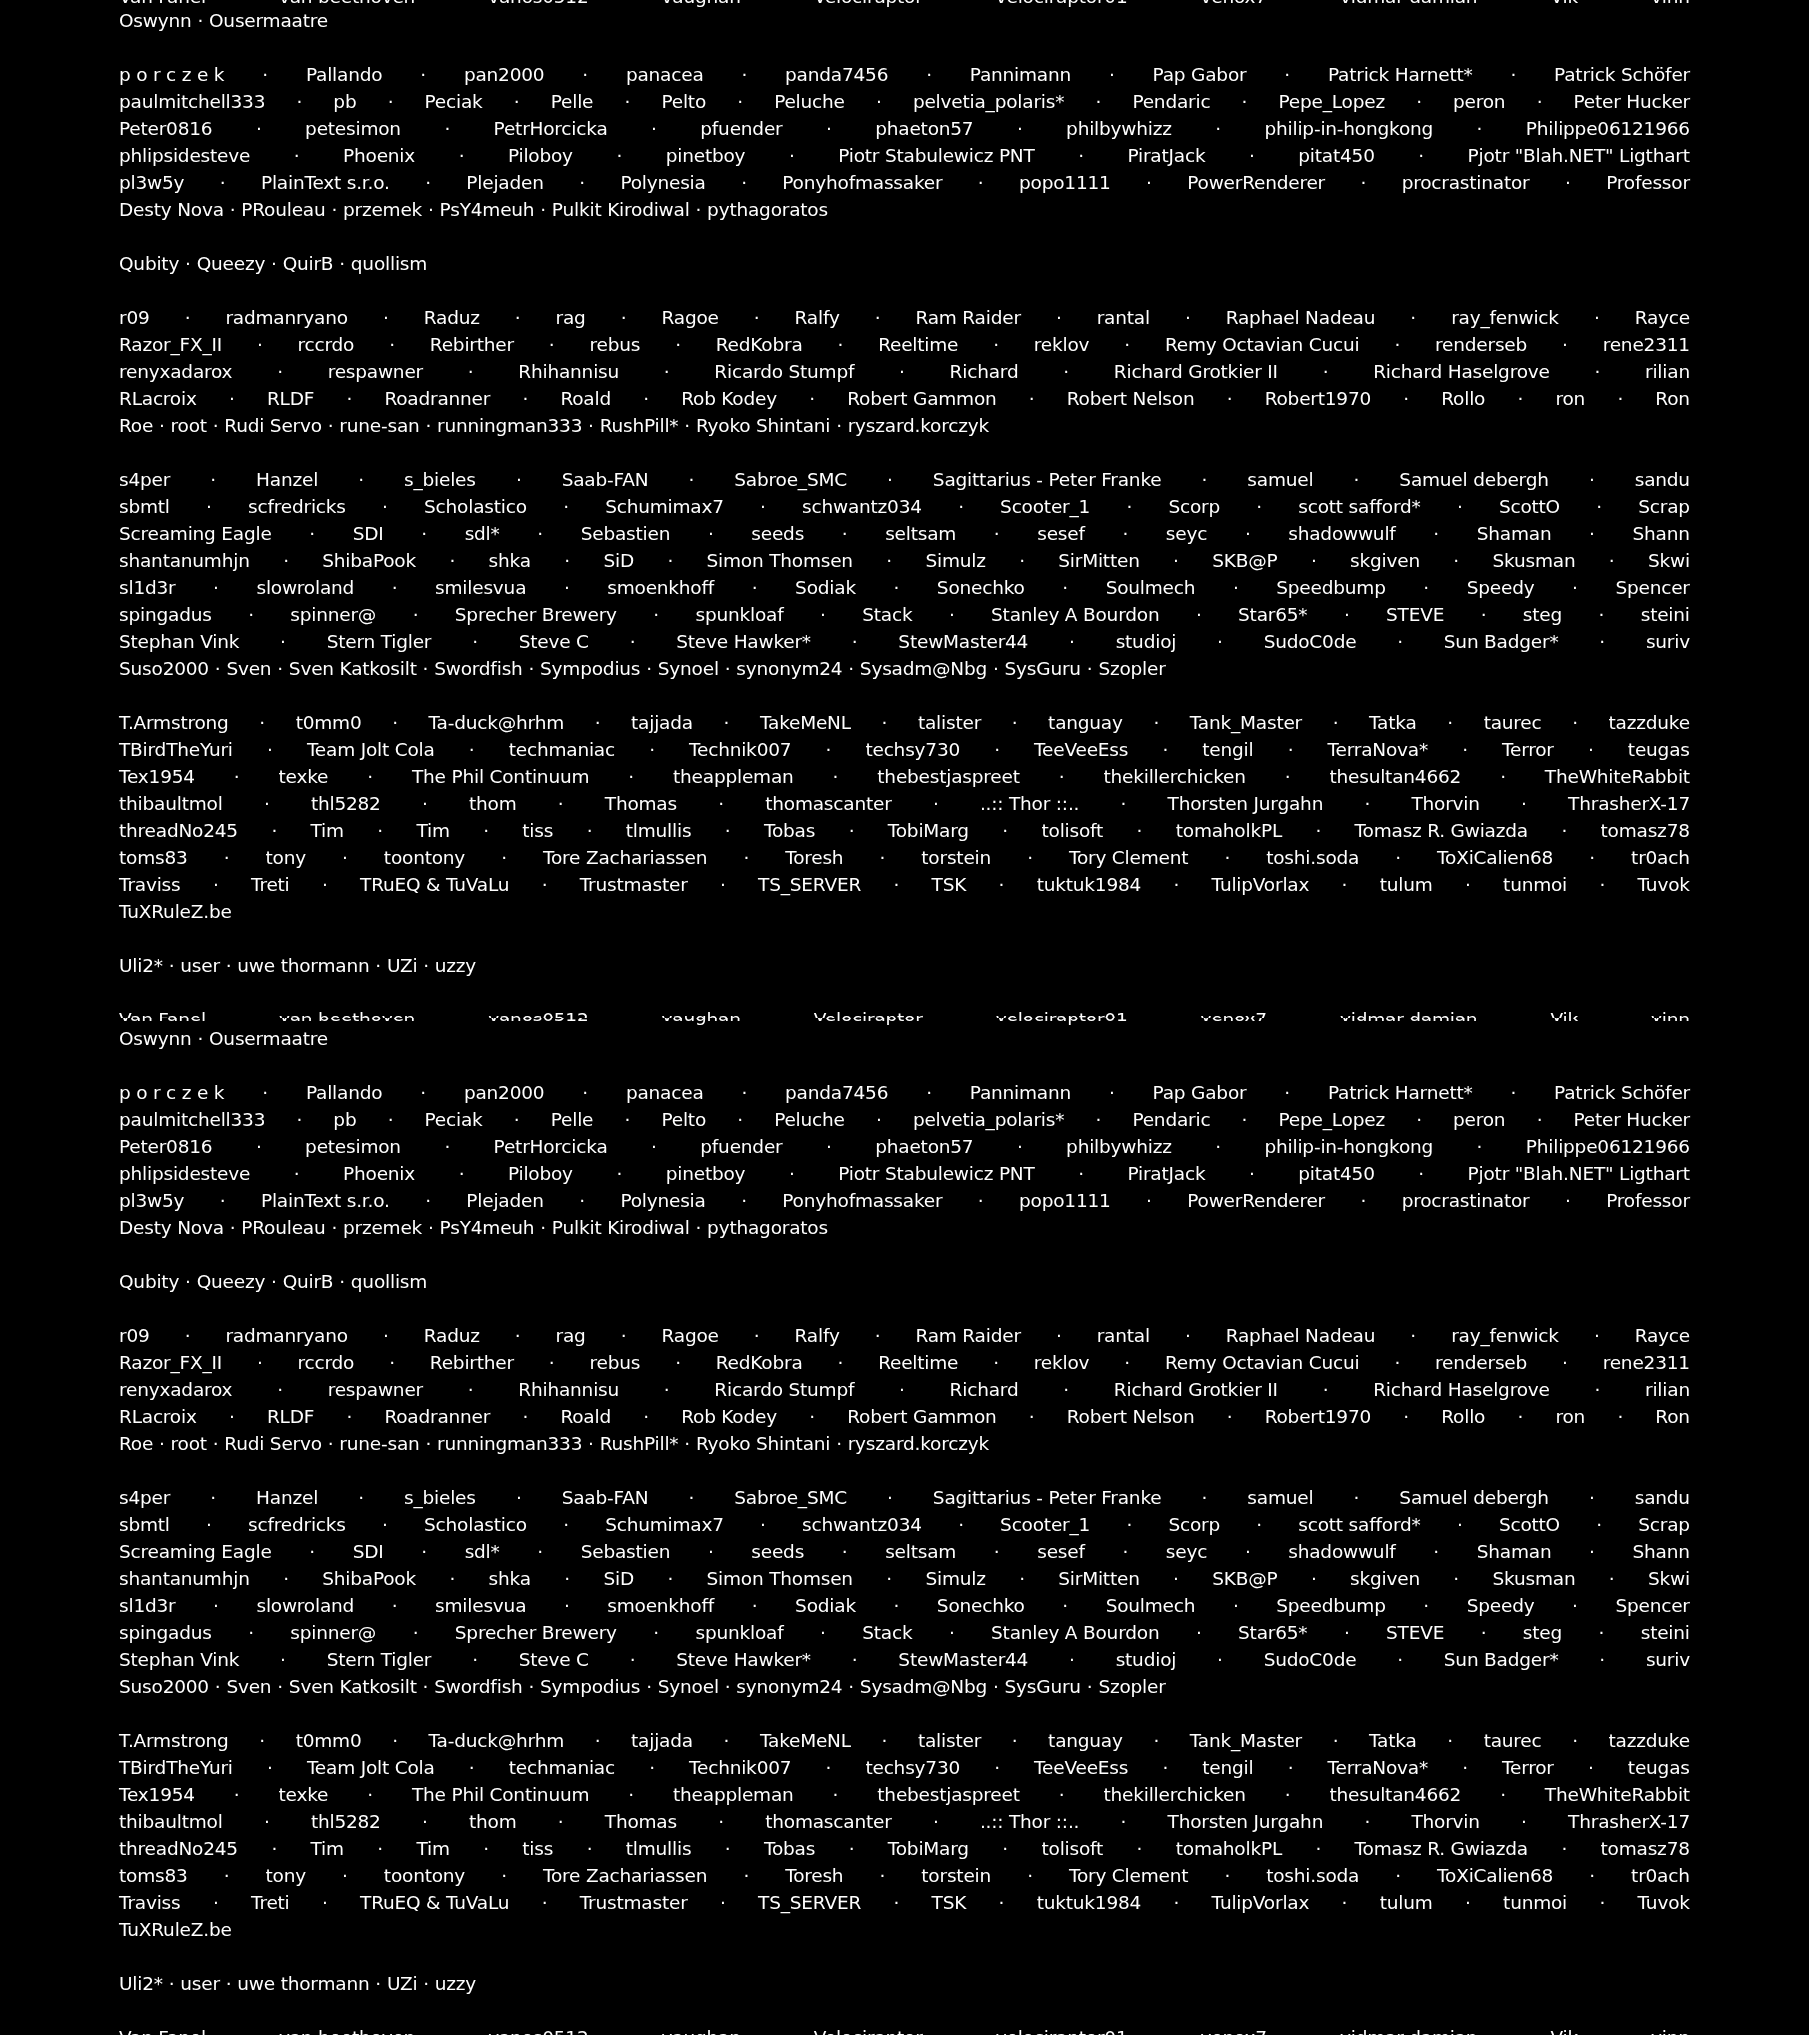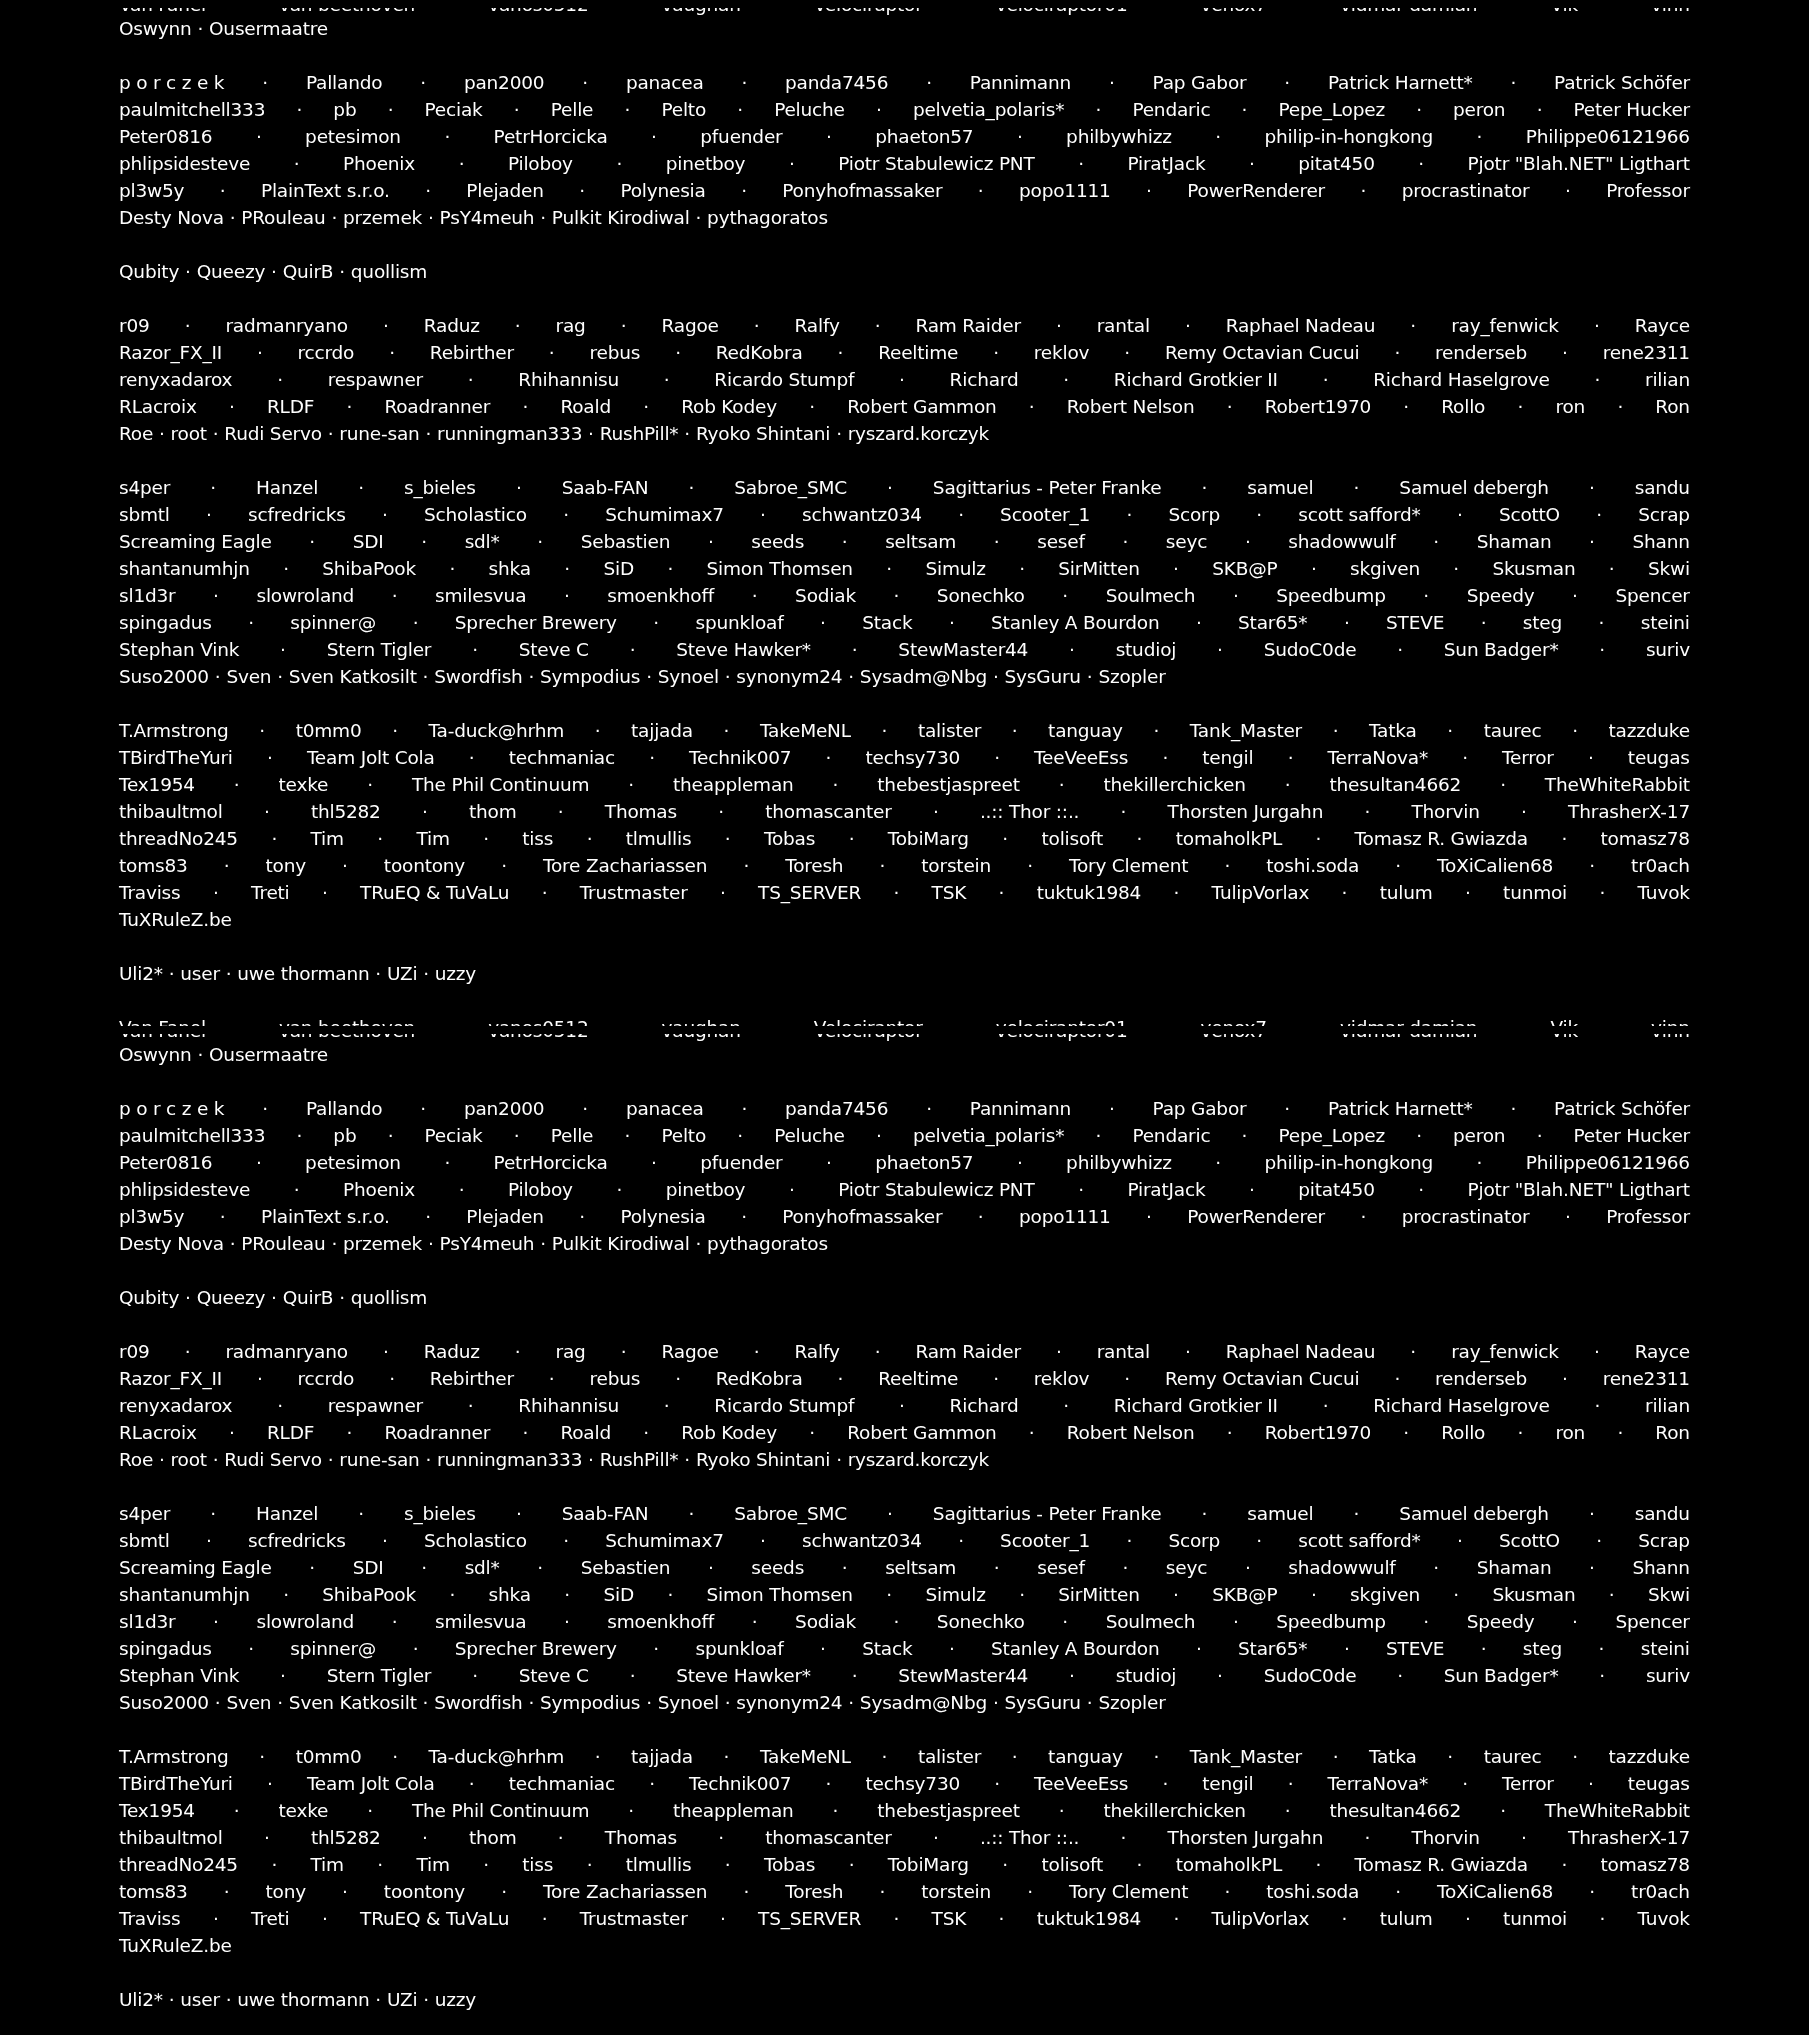--- a/index.html
+++ b/index.html
@@ -14,21 +14,20 @@
     overflow: hidden;
     font-family: "DejaVu Sans", sans-serif;
     font-size: 18.5px;
     font-weight: 400;
     color: #ffffff;
     letter-spacing: -0.2px;
   }
   .credits-copy {
     height: 1018px;
     overflow: hidden;
-    margin-top: 8px;
   }
   .credits-flow {
     padding: 0 119px;
   }
   .line {
     display: flex;
     flex-wrap: nowrap;
   }
   .nm, .dot {
     line-height: 27px;

